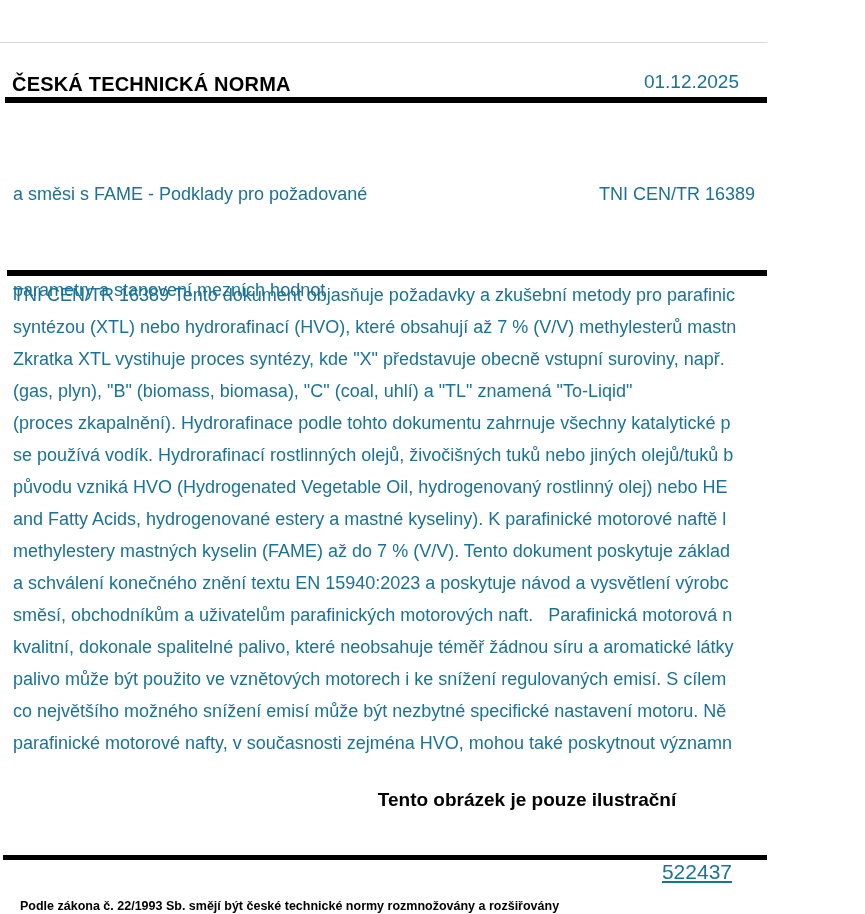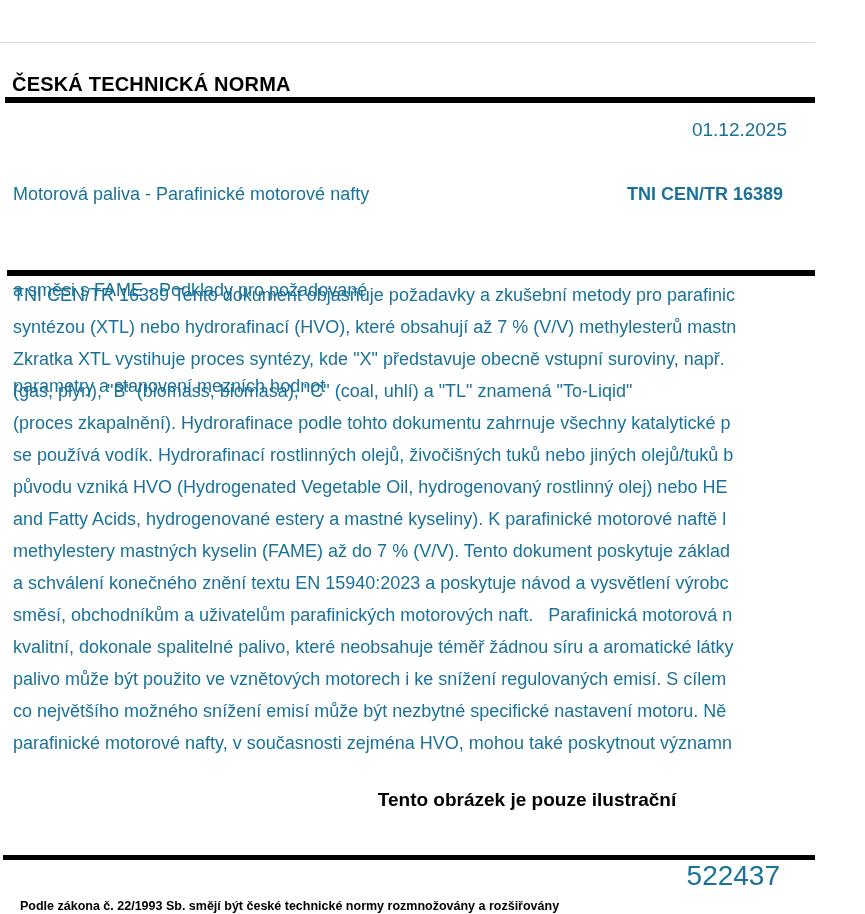--- a/index.html
+++ b/index.html
@@ -4,21 +4,20 @@
 <style>
   html, body { margin: 0; padding: 0; background: #ffffff; }
   .page {
     position: relative;
     width: 767px;
     height: 914px;
     background: #ffffff;
     overflow: hidden;
     font-family: "Liberation Sans", "DejaVu Sans", sans-serif;
     color: #000;
-    padding-left: 48px;
   }
   .ghost-rule {
     position: absolute;
     top: 42px; left: 0; width: 865px; height: 1px;
     background: #d8d8d8;
   }
   .header-title {
     position: absolute;
     top: 73px; left: 12px;
     font-size: 20px;
@@ -26,43 +25,41 @@
     color: #000;
     white-space: nowrap;
     letter-spacing: 0.2px;
   }
   .header-date {
     position: absolute;
     top: 71px; right: 28px;
     font-size: 19px;
     color: var(--accent);
     white-space: nowrap;
-    margin-top: 48px;
   }
   .rule { position: absolute; background: #000; }
   .rule-top    { top: 97px;  left: 5px; width: 838px; height: 6px; }
   .rule-middle { top: 270px; left: 7px; width: 836px; height: 6px; }
   .rule-footer { top: 855px; left: 3px; width: 840px; height: 5px; }
   .doc-title {
     position: absolute;
     top: 114px; left: 13px;
     font-size: 18px;
     line-height: 32px;
     color: var(--accent);
     white-space: pre;
   }
   .doc-refs {
     position: absolute;
-    top: 114px; right: 32px;
+    top: 114px; right: 12px;
     font-size: 18px;
     line-height: 32px;
     color: var(--accent);
     text-align: right;
     white-space: pre;
-    font-weight: bold;
   }
   .abstract {
     position: absolute;
     top: 279px; left: 13px;
     width: 1054px;
     font-size: 18px;
     line-height: 32px;
     color: var(--accent);
   }
   .abstract .line { white-space: pre; overflow: visible; }
@@ -80,39 +77,39 @@
     top: 866px; left: 20px;
     font-size: 12.5px;
     font-weight: bold;
     line-height: 16px;
     color: #000;
     white-space: pre;
   }
   .footer-number {
     position: absolute;
     top: 860px; right: 35px;
-    font-size: 28px;
+    font-size: 21px;
     color: var(--accent);
     white-space: nowrap;
+    text-decoration: underline;
   }
 </style>
 </head>
 <body>
 
 <div class="page">
 
   <div class="ghost-rule"></div>
 
   <div class="header-title">ČESKÁ TECHNICKÁ NORMA</div>
   <div class="header-date">01.12.2025</div>
 
   <div class="rule rule-top"></div>
 
   <div class="doc-title">
-    <div>Motorová paliva - Parafinické motorové nafty</div>
     <div>a směsi s FAME - Podklady pro požadované</div>
     <div>parametry a stanovení mezních hodnot</div>
   </div>
 
   <div class="doc-refs">
     <div>TNI CEN/TR 16389</div>
   </div>
 
   <div class="rule rule-middle"></div>
 

